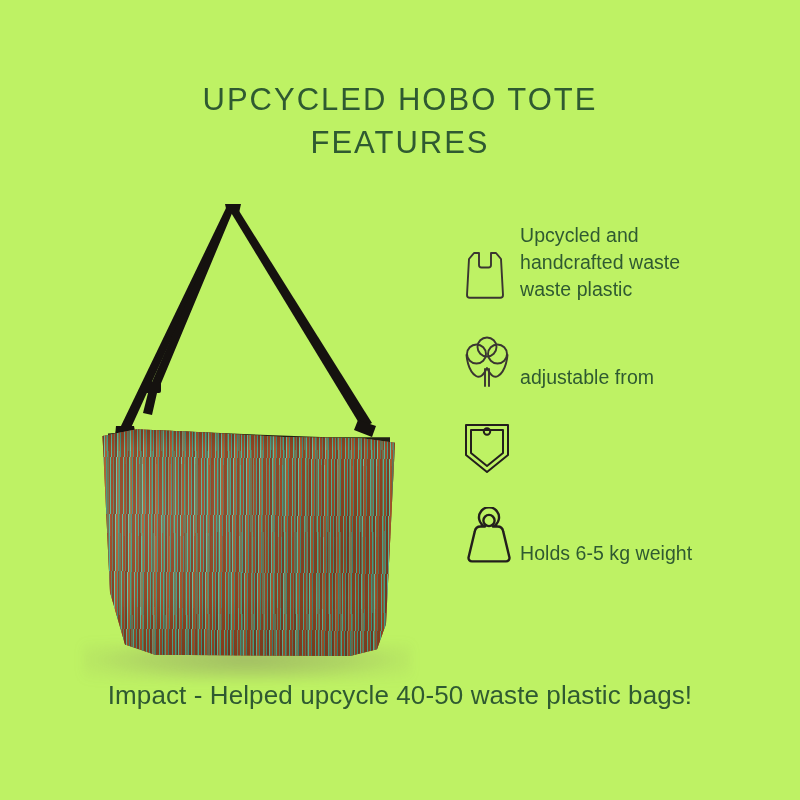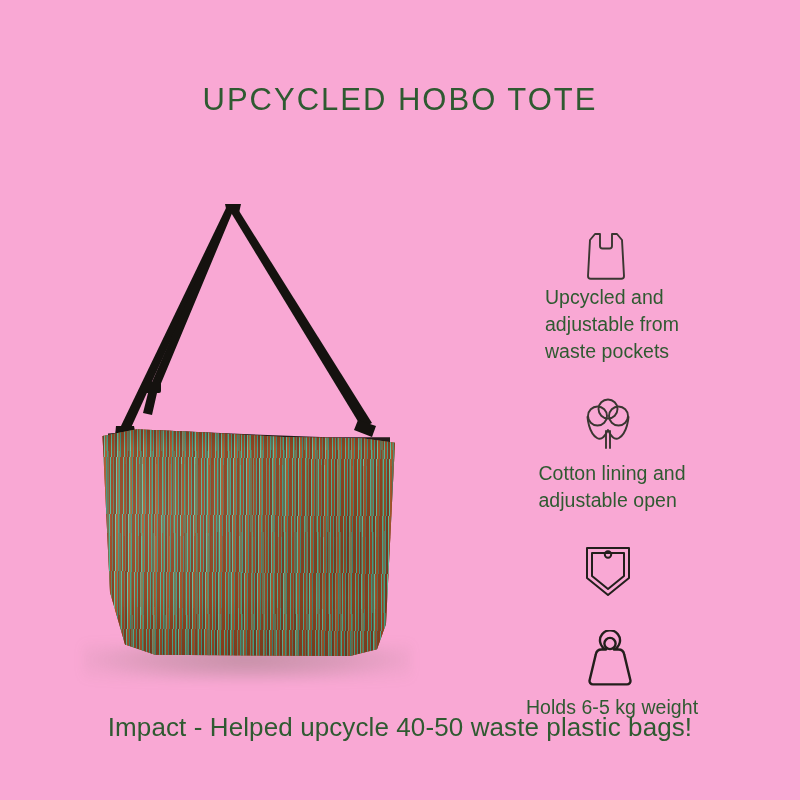--- a/index.html
+++ b/index.html
@@ -11,21 +11,21 @@
     height: 800px;
     background: #e9e4dd;
     font-family: "Liberation Sans", sans-serif;
     overflow: hidden;
     position: relative;
   }
 
   #infographic {
     position: absolute;
     inset: 0;
-    background: #f9a8d4;
+    background: #bef264;
   }
 
   
   #title-block {
     position: absolute;
     top: 78px;
     left: 0;
     width: 800px;
     text-align: center;
   }
@@ -124,23 +124,22 @@
 
   
   #features {
     position: absolute;
     left: 462px;
     top: 222px;
     width: 300px;
   }
   .feature-row {
     display: flex;
-    align-items: center;
+    align-items: flex-end;
     margin-bottom: 26px;
-    flex-direction: column;
   }
   .feature-icon {
     width: 58px;
     min-width: 58px;
     height: 62px;
     display: flex;
     align-items: center;
     justify-content: flex-start;
   }
   .feature-text {
@@ -151,37 +150,38 @@
     padding-top: 4px;
     letter-spacing: 0.05px;
   }
   .feature-row.two-line .feature-text { padding-top: 7px; }
   .feature-row.three-line .feature-text { padding-top: 0px; }
 
   
   #footer-impact {
     position: absolute;
     left: 0;
-    top: 712px;
+    top: 680px;
     width: 800px;
     text-align: center;
     color: #2f5a31;
     font-size: 26px;
     font-weight: 400;
     letter-spacing: 0.1px;
     white-space: nowrap;
   }
 </style>
 </head>
 <body>
 
 <div id="infographic">
 
   <div id="title-block">
     <div class="title-line">UPCYCLED HOBO TOTE</div>
+    <div class="title-line">FEATURES</div>
   </div>
 
   <div id="product-photo">
 
     <div id="bag-shadow"></div>
 
     <svg id="strap" viewBox="0 0 380 300">
 
       <path d="M176 26 L312 243 L302 248 L170 31 Z" fill="#15120F"></path>
 
@@ -211,39 +211,38 @@
       <div class="feature-icon">
         <svg width="46" height="58" viewBox="0 0 46 58">
           <path d="M7 16 L12 10 L17 10 L17 22 C17 23.5 18 24.5 19.5 24.5
                    L26.5 24.5 C28 24.5 29 23.5 29 22 L29 10 L34 10 L39 16
                    L41 52 C41 53.6 39.8 54.8 38.2 54.8 L7.8 54.8
                    C6.2 54.8 5 53.6 5 52 Z" fill="none" stroke="#3a3631" stroke-width="1.9" stroke-linejoin="round" stroke-linecap="round"></path>
         </svg>
       </div>
       <div class="feature-text">
         <div>Upcycled and</div>
-        <div>adjustable from</div>
-        <div>waste pockets</div>
+        <div>handcrafted waste</div>
+        <div>waste plastic</div>
       </div>
     </div>
 
     <div class="feature-row two-line">
       <div class="feature-icon">
         <svg width="50" height="58" viewBox="0 0 50 58">
           <circle cx="25" cy="16" r="9.5" fill="none" stroke="#3a3631" stroke-width="1.9"></circle>
           <circle cx="14.5" cy="23" r="9.5" fill="none" stroke="#3a3631" stroke-width="1.9"></circle>
           <circle cx="35.5" cy="23" r="9.5" fill="none" stroke="#3a3631" stroke-width="1.9"></circle>
           <path d="M4.5 24 C4.5 24 5.5 40 14 45 C19 48 22.5 42 25 37
                    C27.5 42 31 48 36 45 C44.5 40 45.5 24 45.5 24" fill="none" stroke="#3a3631" stroke-width="1.9" stroke-linejoin="round" stroke-linecap="round"></path>
           <path d="M23 38 L23 55 M27 38 L27 55" fill="none" stroke="#3a3631" stroke-width="1.9" stroke-linecap="round"></path>
         </svg>
       </div>
       <div class="feature-text">
-        <div>Cotton lining and</div>
-        <div>adjustable open</div>
+        <div>adjustable from</div>
       </div>
     </div>
 
 
     <div class="feature-row two-line">
       <div class="feature-icon">
         <svg width="50" height="58" viewBox="0 0 50 58">
           <path d="M4 6 L46 6 L46 36 L25 53 L4 36 Z" fill="none" stroke="#231f1c" stroke-width="2" stroke-linejoin="round"></path>
           <path d="M9 11 L41 11 L41 34 L25 47 L9 34 Z" fill="none" stroke="#231f1c" stroke-width="2" stroke-linejoin="round"></path>
           <circle cx="25" cy="12.5" r="3.2" fill="none" stroke="#231f1c" stroke-width="2"></circle>

